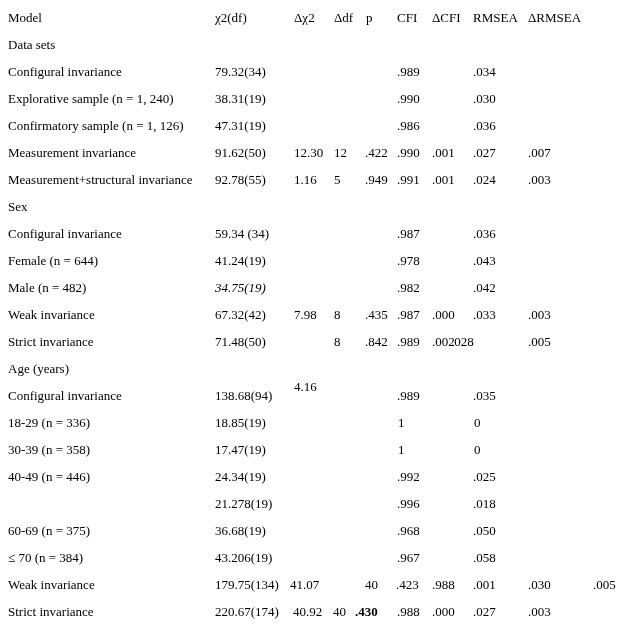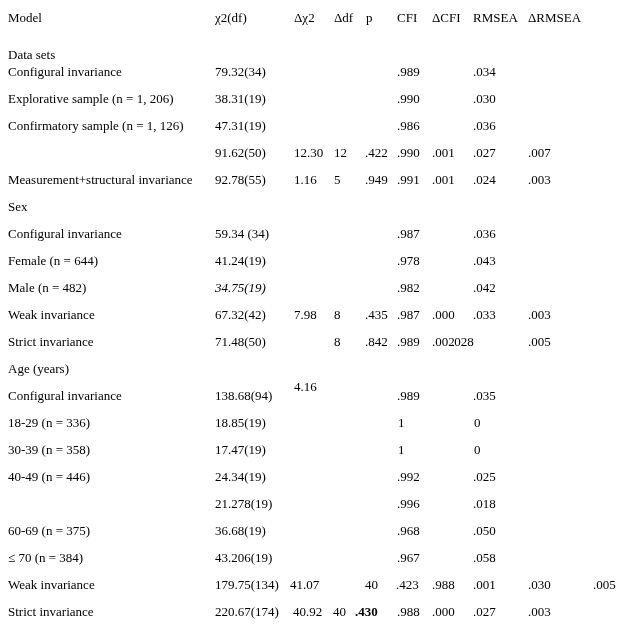--- a/index.html
+++ b/index.html
@@ -18,41 +18,42 @@
       <span class="cell" style="left: 294px;">Δχ2</span>
       <span class="cell" style="left: 334px;">Δdf</span>
       <span class="cell" style="left: 366px;">p</span>
       <span class="cell" style="left: 397px;">CFI</span>
       <span class="cell" style="left: 432px;">ΔCFI</span>
       <span class="cell" style="left: 473px;">RMSEA</span>
       <span class="cell" style="left: 528px;">ΔRMSEA</span>
     </div>
   <div id="body">
       <div class="row" style="top: 35px;">
-        <span class="cell" style="left: 8px; margin-top: 10px;">Data sets</span>
+        <span class="cell" style="left: 8px;">Data sets</span>
       </div>
       <div class="row" style="top: 62px;">
         <span class="cell" style="left: 8px;">Configural invariance</span>
         <span class="cell" style="left: 215px;">79.32(34)</span>
         <span class="cell" style="left: 397px;">.989</span>
         <span class="cell" style="left: 473px;">.034</span>
       </div>
       <div class="row" style="top: 89px;">
-        <span class="cell" style="left: 8px;">Explorative sample (n = 1, 206)</span>
+        <span class="cell" style="left: 8px;">Explorative sample (n = 1, 240)</span>
         <span class="cell" style="left: 215px;">38.31(19)</span>
         <span class="cell" style="left: 397px;">.990</span>
         <span class="cell" style="left: 473px;">.030</span>
       </div>
       <div class="row" style="top: 116px;">
         <span class="cell" style="left: 8px;">Confirmatory sample (n = 1, 126)</span>
         <span class="cell" style="left: 215px;">47.31(19)</span>
         <span class="cell" style="left: 397px;">.986</span>
         <span class="cell" style="left: 473px;">.036</span>
       </div>
       <div class="row" style="top: 143px;">
+        <span class="cell" style="left: 8px;">Measurement invariance</span>
         <span class="cell" style="left: 215px;">91.62(50)</span>
         <span class="cell" style="left: 294px;">12.30</span>
         <span class="cell" style="left: 334px;">12</span>
         <span class="cell" style="left: 365px;">.422</span>
         <span class="cell" style="left: 397px;">.990</span>
         <span class="cell" style="left: 432px;">.001</span>
         <span class="cell" style="left: 473px;">.027</span>
         <span class="cell" style="left: 528px;">.007</span>
       </div>
       <div class="row" style="top: 170px;">

